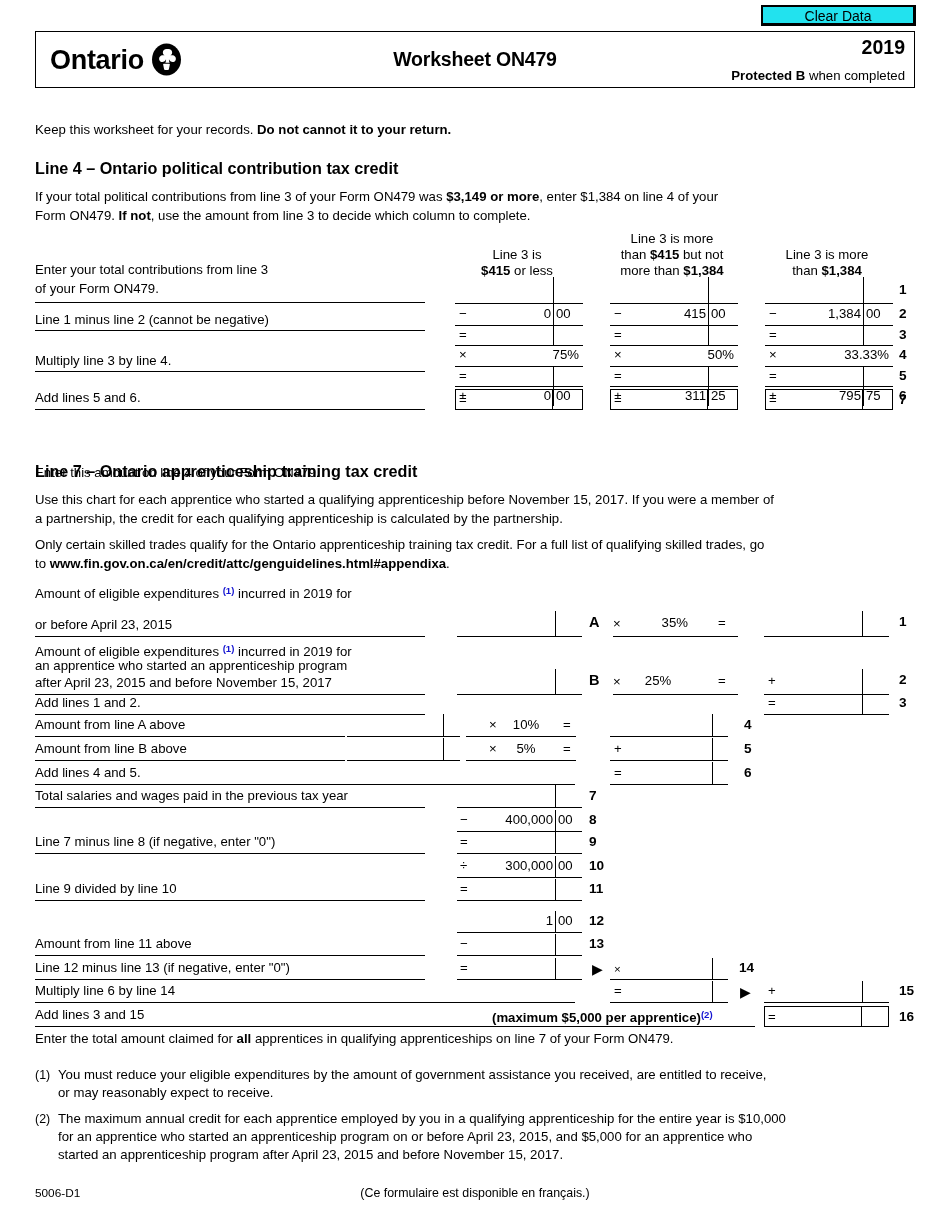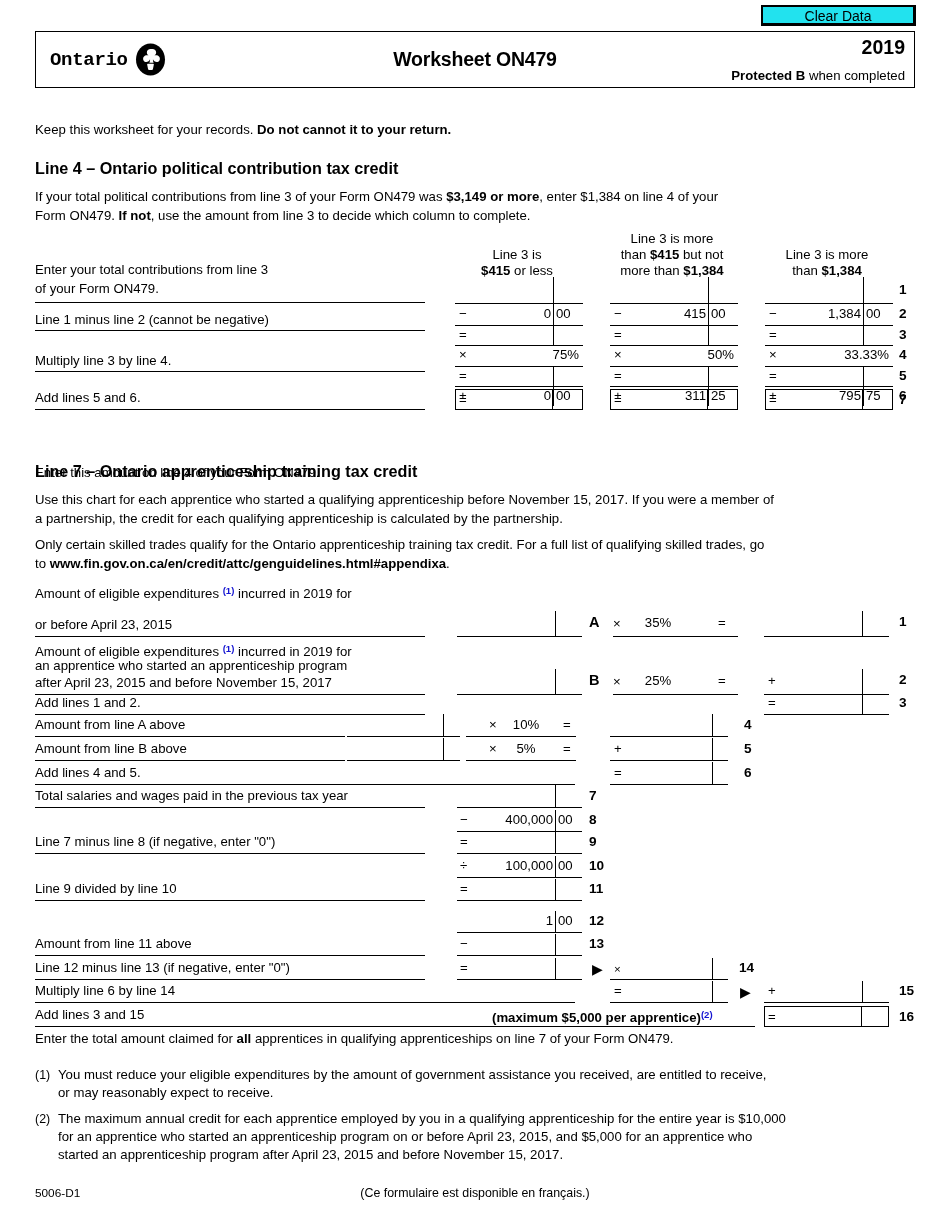--- a/index.html
+++ b/index.html
@@ -55,23 +55,23 @@
     box-sizing: border-box;
   }
   .logo-wrap {
     position: absolute;
     left: 14px;
     top: 11px;
     display: flex;
     align-items: center;
   }
   .logo-word {
-    font-family: Liberation Mono, monospace;
-    font-weight: bold;
-    font-size: 19px;
+    font-family: Liberation Sans, sans-serif;
+    font-weight: bold;
+    font-size: 27px;
     letter-spacing: -0.3px;
     line-height: 30px;
   }
   .logo-mark {
     margin-left: 7px;
     width: 31px;
     height: 33px;
   }
   .sheet-title {
     position: absolute;
@@ -363,21 +363,21 @@
   <div class="t" style="left:35px; top:556px;"><span>to </span><span class="b">www.fin.gov.on.ca/en/credit/attc/genguidelines.html#appendixa</span><span>.</span></div>
 
   <div class="t" style="left:35px; top:583px;"><span>Amount of eligible expenditures </span><span class="fn-mark">(1)</span><span> incurred in 2019 for</span></div>
   <div class="t" style="left:35px; top:617px;">or before April 23, 2015</div>
   <div class="hr" style="left:35px; top:636px; width:390px;"></div>
 
   <div class="vr" style="left:555px; top:611px; height:25px;"></div>
   <div class="hr thick" style="left:457px; top:636px; width:125px;"></div>
   <div class="letter" style="left:589px; top:614px;">A</div>
   <div class="op" style="left:613px; top:616px;">×</div>
-  <div class="val" style="left:628px; top:615px; width:60px; text-align:center;">35%</div>
+  <div class="val" style="left:628px; top:615px; width:60px; ">35%</div>
   <div class="op" style="left:718px; top:615px;">=</div>
   <div class="hr thick" style="left:613px; top:636px; width:125px;"></div>
   <div class="vr" style="left:862px; top:611px; height:25px;"></div>
   <div class="hr thick" style="left:764px; top:636px; width:125px;"></div>
   <div class="lineno" style="left:899px; top:614px;">1</div>
 
   <div class="t" style="left:35px; top:641px;"><span>Amount of eligible expenditures </span><span class="fn-mark">(1)</span><span> incurred in 2019 for</span></div>
   <div class="t" style="left:35px; top:658px;">an apprentice who started an apprenticeship program</div>
   <div class="t" style="left:35px; top:675px;">after April 23, 2015 and before November 15, 2017</div>
   <div class="hr" style="left:35px; top:694px; width:390px;"></div>
@@ -447,21 +447,21 @@
   <div class="lineno" style="left:589px; top:812px;">8</div>
 
   <div class="t" style="left:35px; top:834px;">Line 7 minus line 8 (if negative, enter "0")</div>
   <div class="hr" style="left:35px; top:853px; width:390px;"></div>
   <div class="op" style="left:460px; top:834px;">=</div>
   <div class="vr" style="left:555px; top:832px; height:21px;"></div>
   <div class="hr" style="left:457px; top:853px; width:125px;"></div>
   <div class="lineno" style="left:589px; top:834px;">9</div>
 
   <div class="op" style="left:460px; top:858px;">÷</div>
-  <div class="val" style="left:466px; top:858px; width:87px;">100,000</div>
+  <div class="val" style="left:466px; top:858px; width:87px;">300,000</div>
   <div class="val" style="left:558px; top:858px; width:25px; text-align:left;">00</div>
   <div class="vr" style="left:555px; top:856px; height:21px;"></div>
   <div class="hr thick" style="left:457px; top:877px; width:125px;"></div>
   <div class="lineno" style="left:589px; top:858px;">10</div>
 
   <div class="t" style="left:35px; top:881px;">Line 9 divided by line 10</div>
   <div class="hr" style="left:35px; top:900px; width:390px;"></div>
   <div class="op" style="left:460px; top:881px;">=</div>
   <div class="vr" style="left:555px; top:879px; height:21px;"></div>
   <div class="hr" style="left:457px; top:900px; width:125px;"></div>

